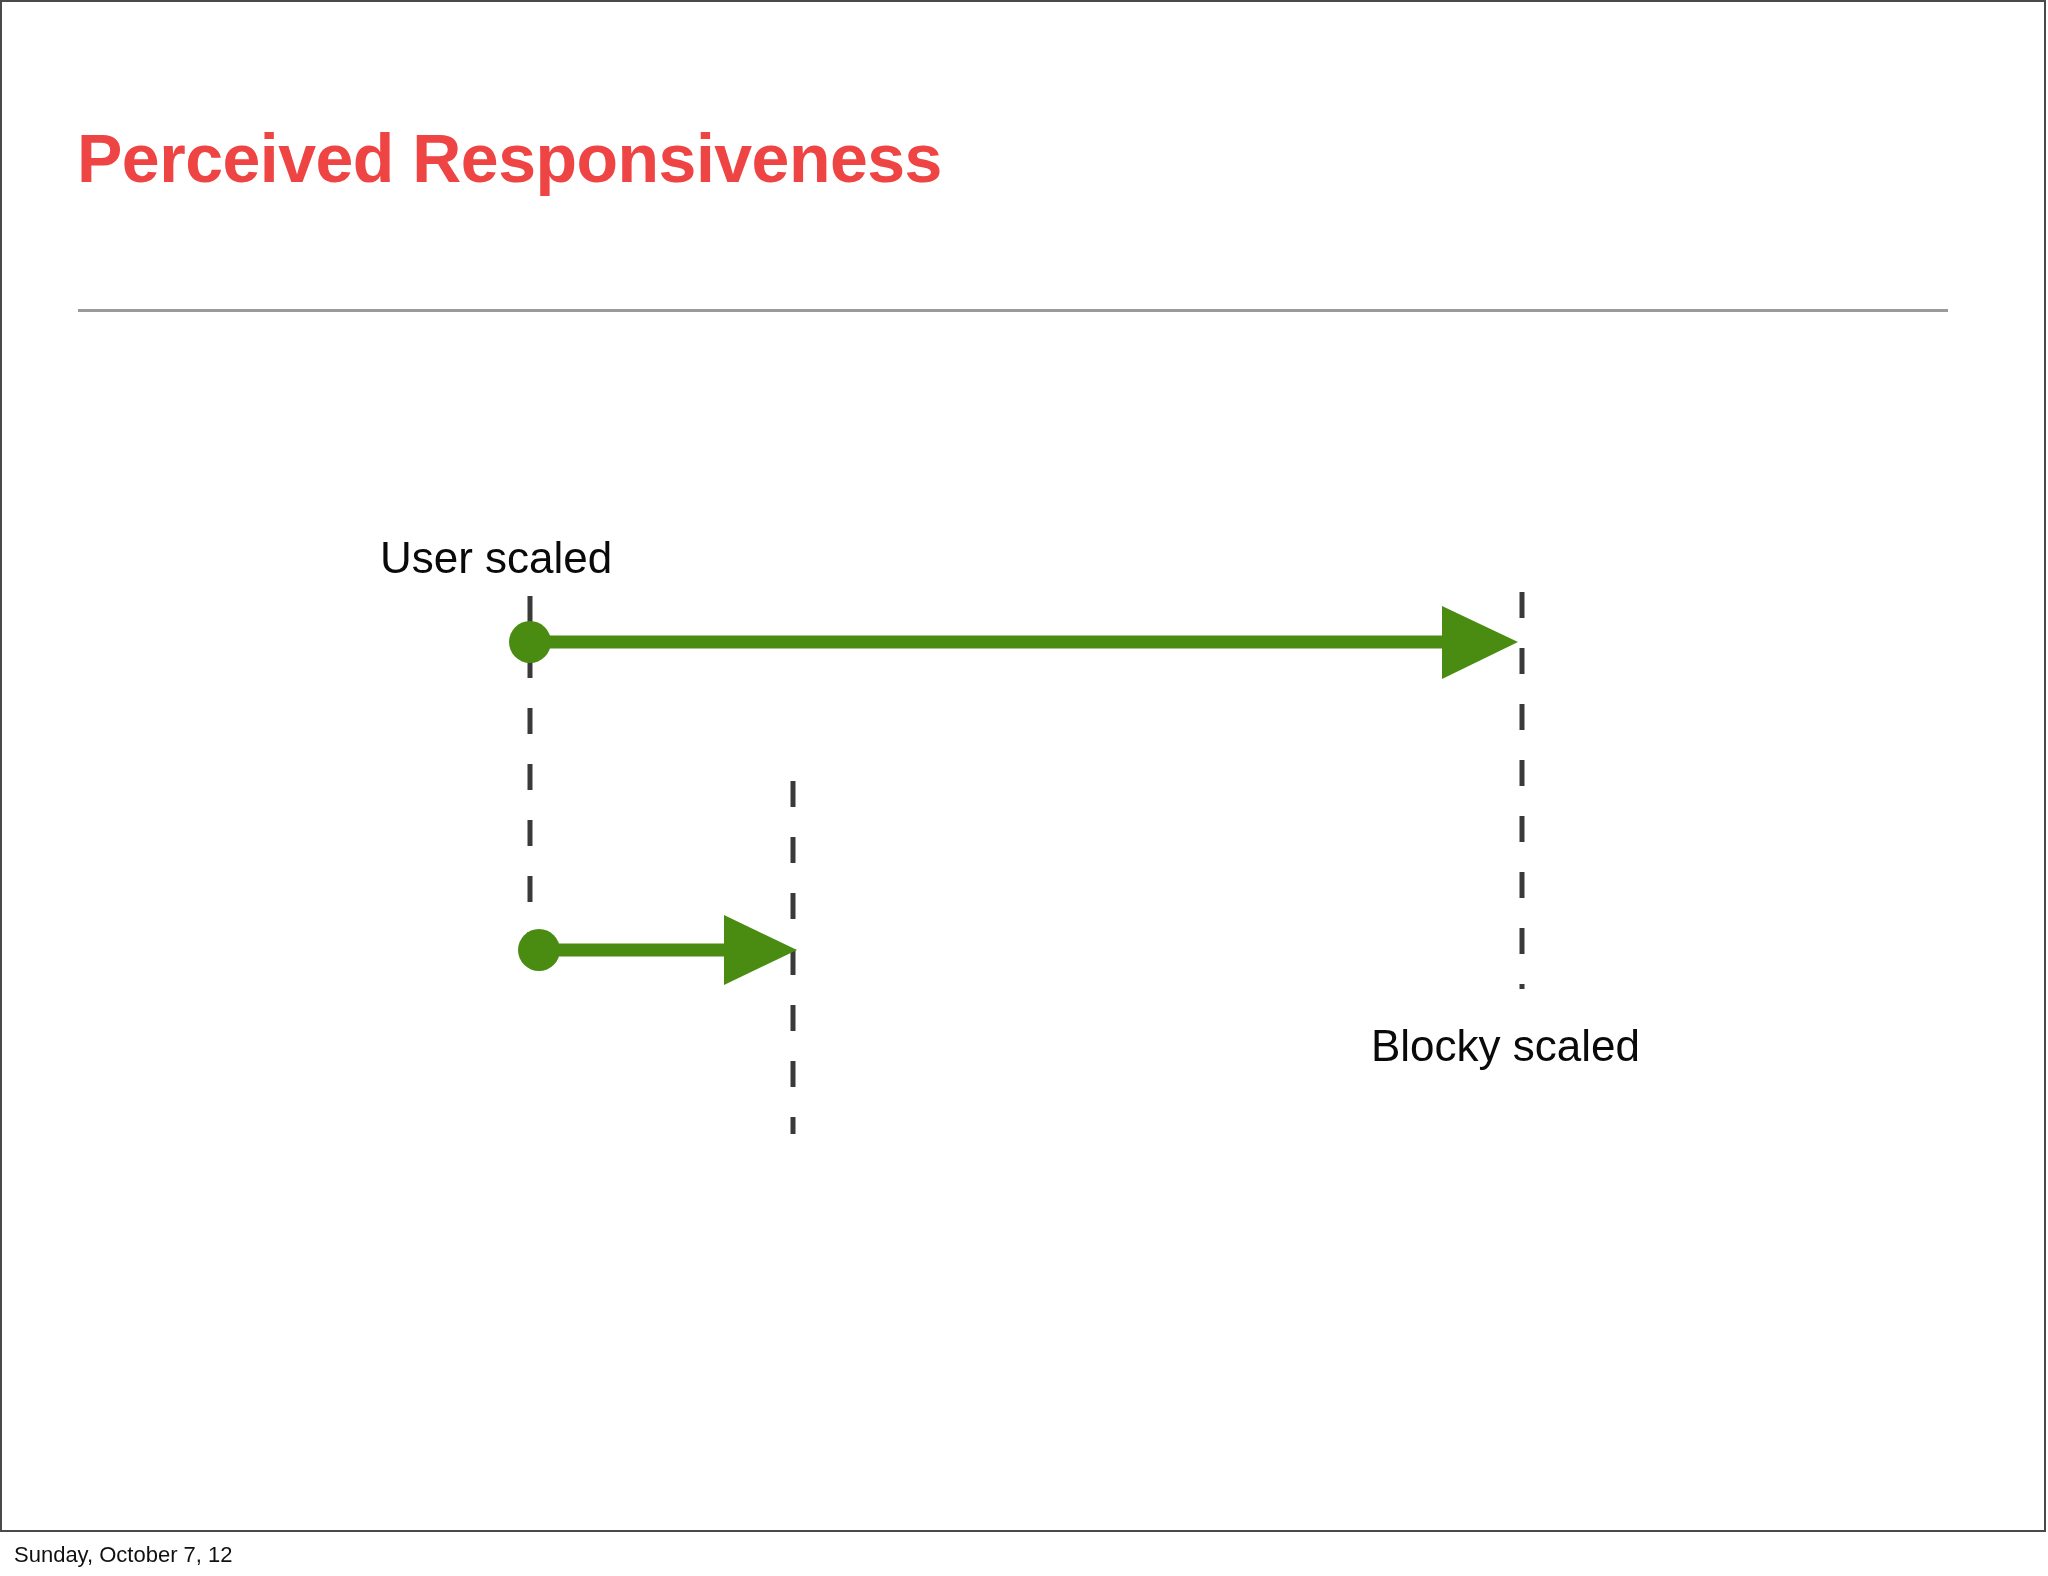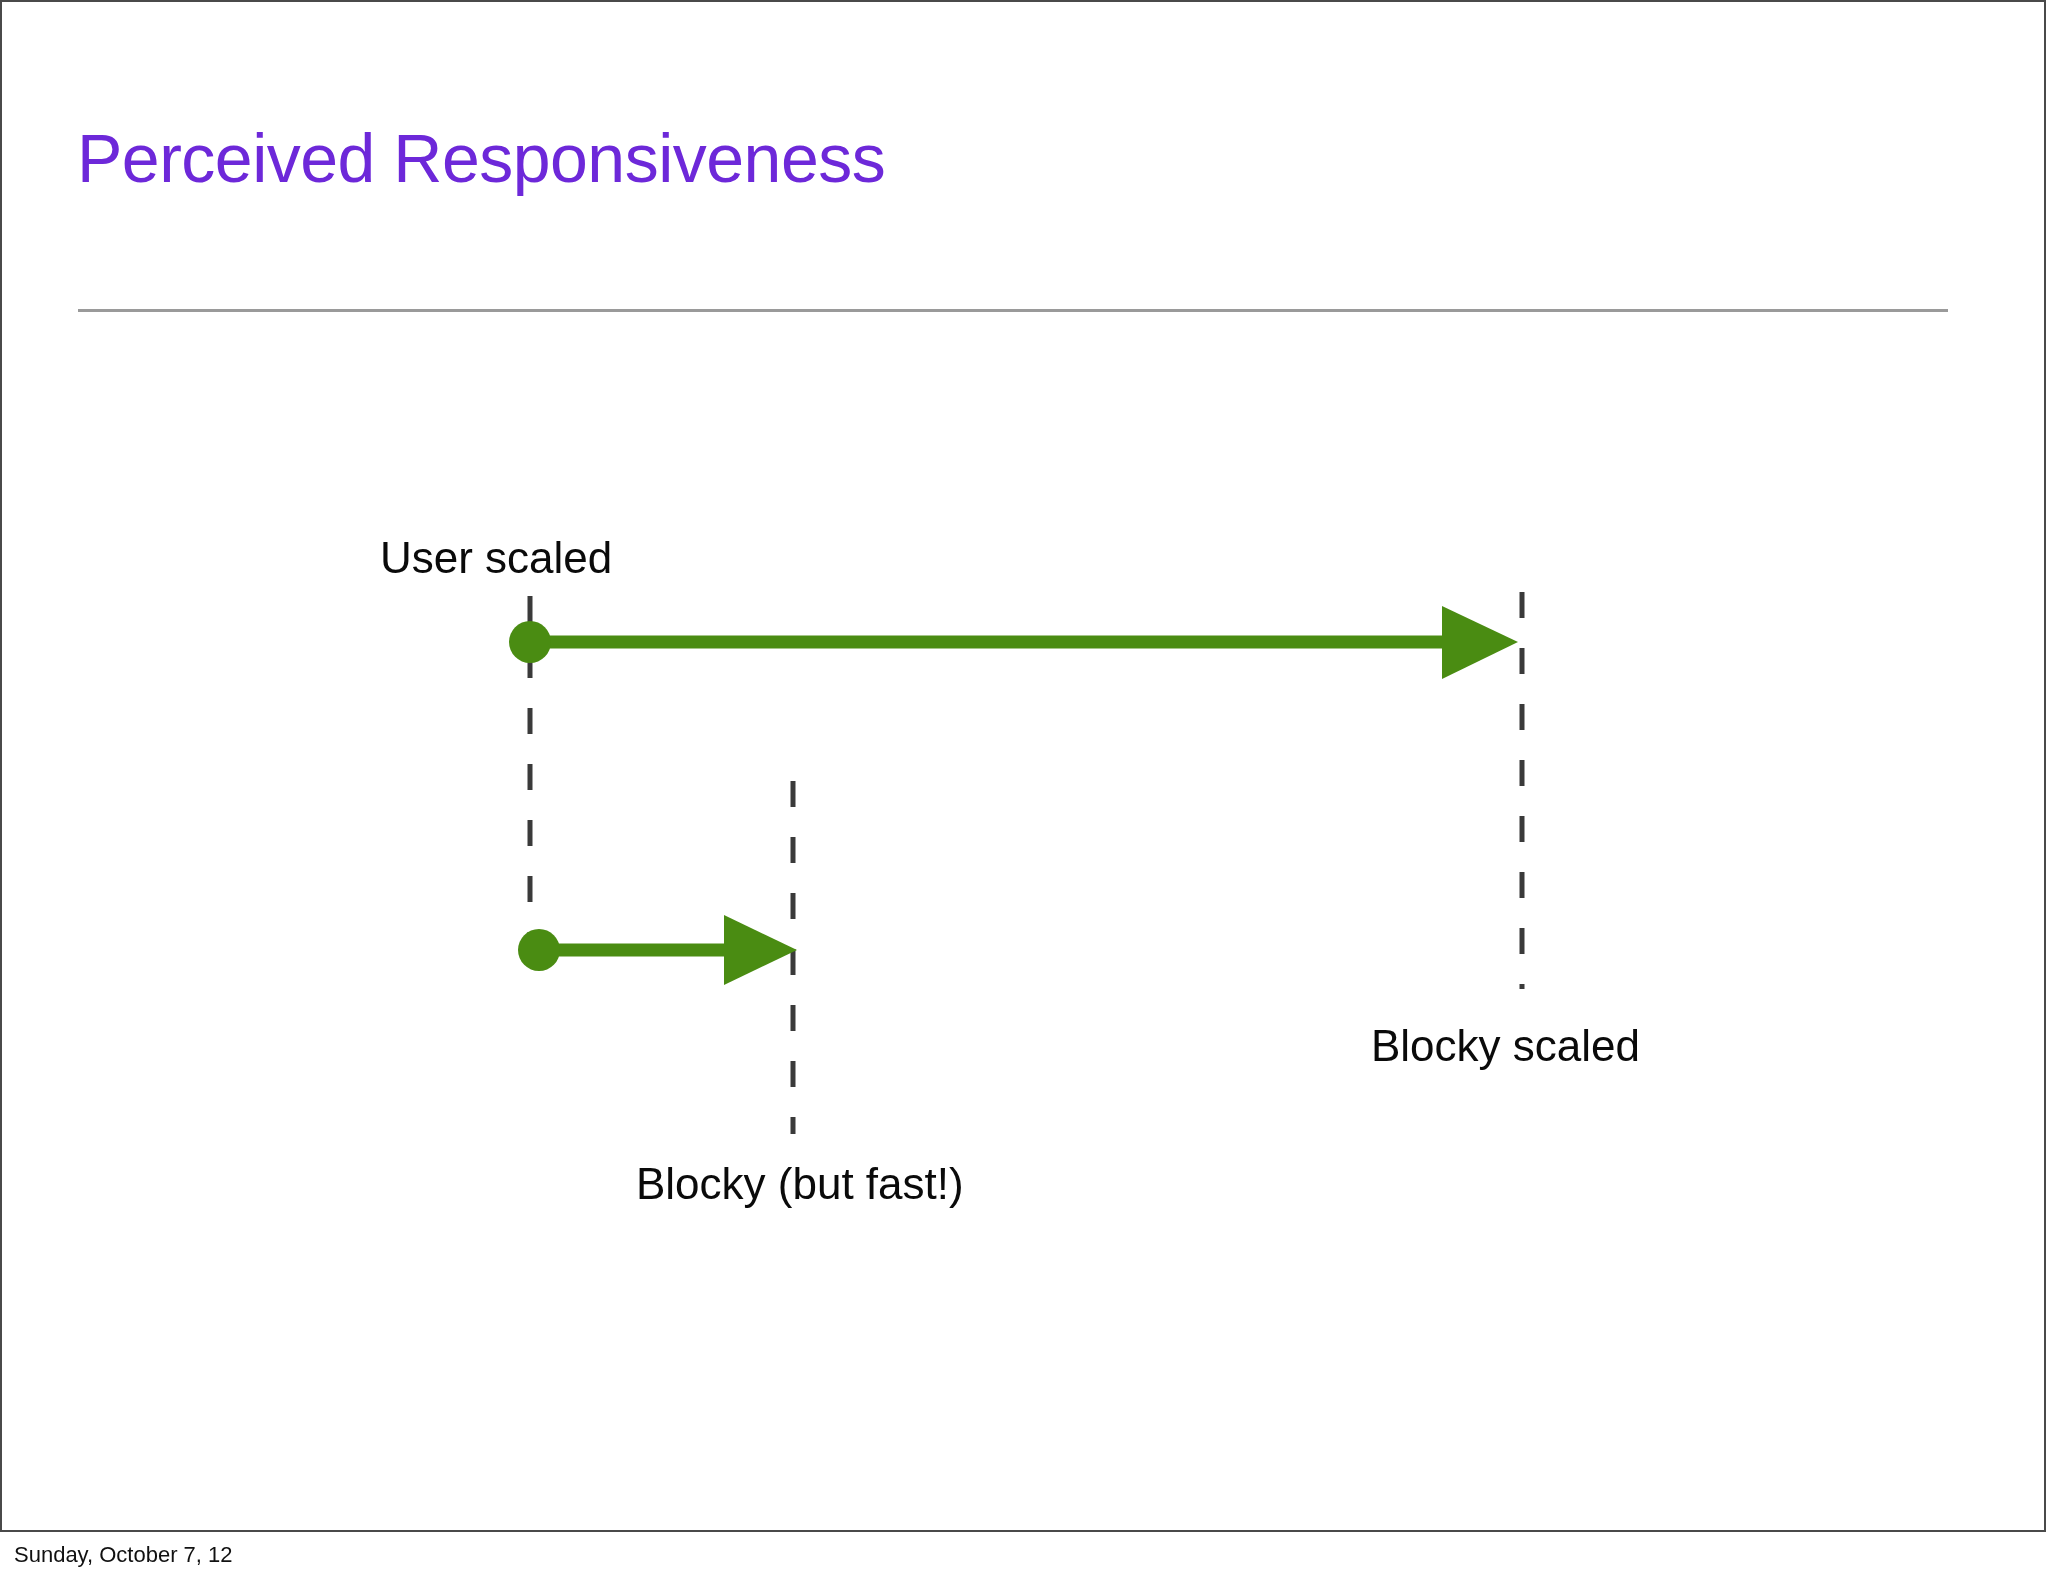--- a/index.html
+++ b/index.html
@@ -32,24 +32,24 @@
     box-sizing: border-box;
   }
 
   
   .slide-title {
     position: absolute;
     left: 75px;
     top: 122px;
     font-size: 68px;
     line-height: 1.0;
-    color: #6d28d9;
+    color: #ef4444;
     letter-spacing: -0.5px;
     white-space: nowrap;
-    font-weight: 400;
+    font-weight: 700;
   }
 
   .title-rule {
     position: absolute;
     left: 76px;
     top: 307px;
     width: 1870px;
     height: 3px;
     background: #9a9a9a;
   }
@@ -117,19 +117,18 @@
         <polygon points="722,913 795,948 722,983" fill="#4A8C12"></polygon>
         <circle cx="537" cy="948" r="21" fill="#4A8C12"></circle>
 
       </svg>
     </div>
 
     <div class="dlabel lbl-user-pinches">User scaled</div>
 
     <div class="dlabel lbl-smooth-scaled">Blocky scaled</div>
 
-    <div class="dlabel lbl-blocky">Blocky (but fast!)</div>
 
   </div>
 
   <div class="footer">Sunday, October 7, 12</div>
 
 </div>
 
 </body></html>

